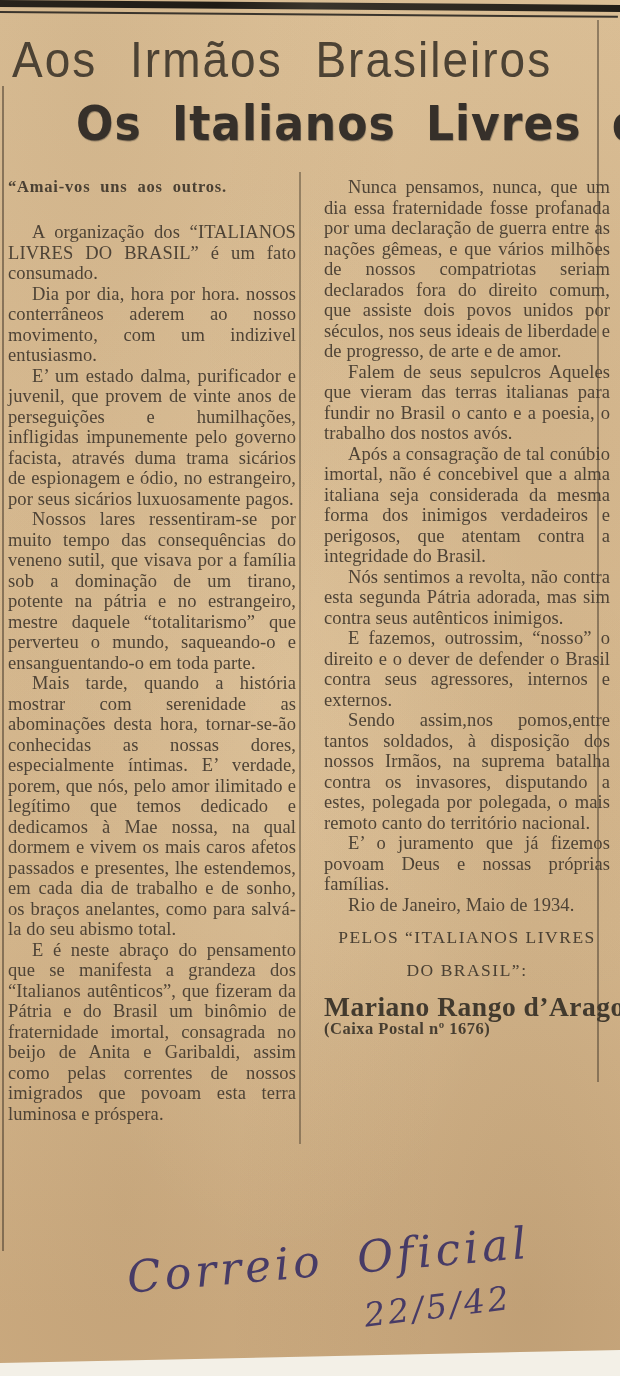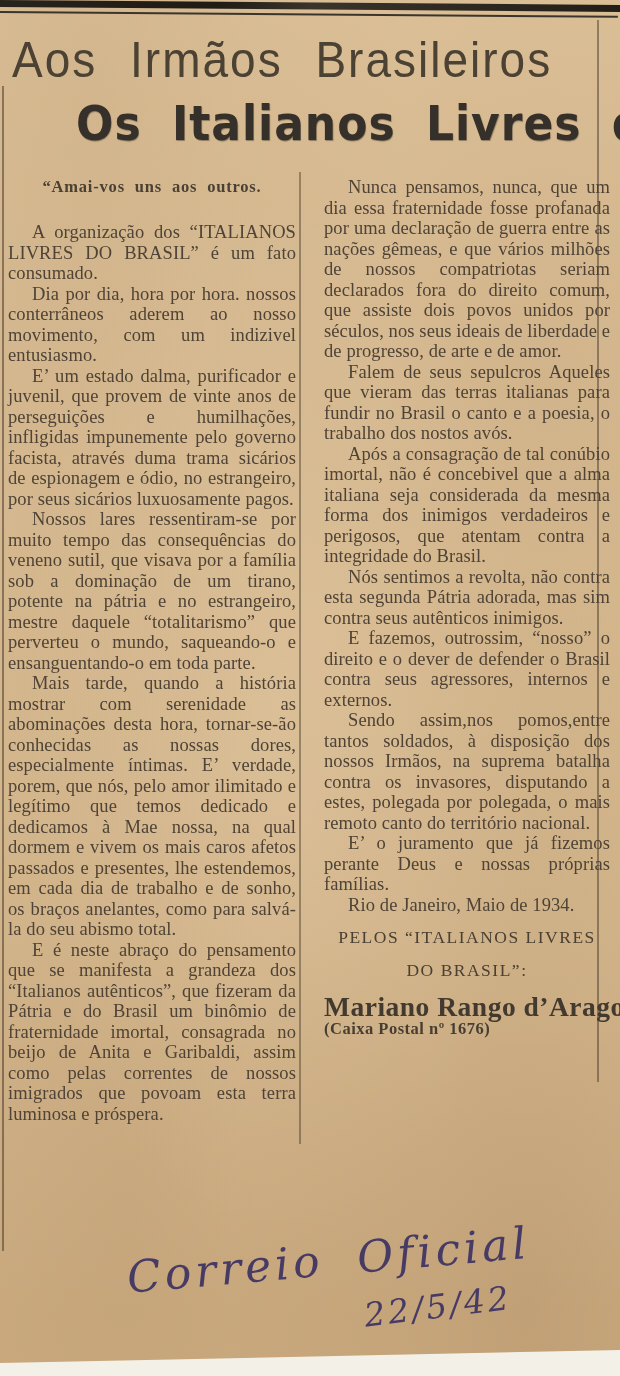--- a/index.html
+++ b/index.html
@@ -39,21 +39,21 @@
     font-family:"DejaVu Sans", sans-serif;font-weight:700;
     font-size:44px;color:#36302a;white-space:nowrap;
     letter-spacing:1px;word-spacing:14px;
     transform:scaleY(1.08);transform-origin:left top;
     text-shadow:0.6px 0.8px 0.8px rgba(54,48,42,0.45), -0.4px -0.3px 0.5px rgba(217,188,147,0.55);
   }
   .col{position:absolute;top:177px;color:#4e4336;}
   .col-left{left:8px;width:288px;}
   .col-right{left:324px;width:286px;}
   .epigraph{
-    text-align:center;font-weight:bold;font-size:16.5px;line-height:19px;
+    text-align:left;font-weight:bold;font-size:16.5px;line-height:19px;
     letter-spacing:0.8px;word-spacing:5px;margin:0 0 26px 0;color:#4a4033;
   }
   .col p{
     margin:0;font-size:18.5px;line-height:20.5px;text-align:justify;
     text-indent:1.3em;letter-spacing:0.1px;
   }
   .dateline{text-indent:1.3em;}
   .byline{
     text-align:center;font-size:17.5px;line-height:20.5px;letter-spacing:1.5px;
     margin:12px;color:#4a4033;
@@ -109,21 +109,21 @@
   <p>E é neste abraço do pensamento que se manifesta a grandeza dos “Italianos autênticos”, que fizeram da Pátria e do Brasil um binômio de fraternidade imortal, consagrada no beijo de Anita e Garibaldi, assim como pelas correntes de nossos imigrados que povoam esta terra luminosa e próspera.</p>
 </div>
 
 <div class="col col-right">
   <p>Nunca pensamos, nunca, que um dia essa fraternidade fosse profanada por uma declaração de guerra entre as nações gêmeas, e que vários milhões de nossos compatriotas seriam declarados fora do direito comum, que assiste dois povos unidos por séculos, nos seus ideais de liberdade e de progresso, de arte e de amor.</p>
   <p>Falem de seus sepulcros Aqueles que vieram das terras italianas para fundir no Brasil o canto e a poesia, o trabalho dos nostos avós.</p>
   <p>Após a consagração de tal conúbio imortal, não é concebivel que a alma italiana seja considerada da mesma forma dos inimigos verdadeiros e perigosos, que atentam contra a integridade do Brasil.</p>
   <p>Nós sentimos a revolta, não contra esta segunda Pátria adorada, mas sim contra seus autênticos inimigos.</p>
   <p>E fazemos, outrossim, “nosso” o direito e o dever de defender o Brasil contra seus agressores, internos e externos.</p>
   <p>Sendo assim,nos pomos,entre tantos soldados, à disposição dos nossos Irmãos, na suprema batalha contra os invasores, disputando a estes, polegada por polegada, o mais remoto canto do território nacional.</p>
-  <p>E’ o juramento que já fizemos perante Deus e nossas próprias famílias.</p>
+  <p>E’ o juramento que já fizemos povoam Deus e nossas próprias famílias.</p>
   <p class="dateline">Rio de Janeiro, Maio de 1934.</p>
   <div class="byline">PELOS “ITALIANOS LIVRES</div>
   <div class="byline">DO BRASIL”:</div>
   <div class="signature">Mariano Rango d’Aragona</div>
   <div class="sig-note">(Caixa Postal nº 1676)</div>
 </div>
 
 <div class="handwriting hw-line1">Correio Oficial</div>
 <div class="handwriting hw-line2">22/5/42</div>
 

